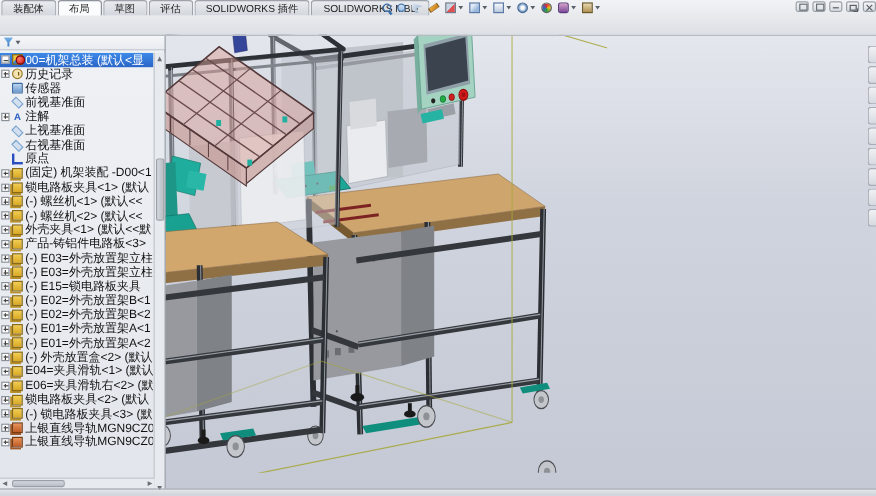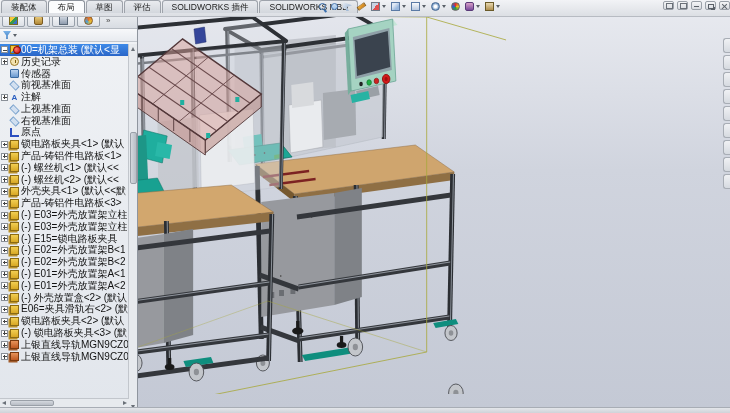--- a/index.html
+++ b/index.html
@@ -1,20 +1,20 @@
 <!DOCTYPE html>
 <html><head>
 <meta charset="utf-8">
 <style>
   * { margin:0; padding:0; box-sizing:border-box; }
   html,body { width:730px; height:413px; overflow:hidden; font-family:"Liberation Sans",sans-serif; background:#d4d7dd; }
   #app { position:relative; width:730px; height:413px; }
 
   
-  #topbar { position:absolute; left:0; top:0; width:730px; height:17px;
+  #topbar { position:absolute; left:0; top:0; width:730px; height:30px;
     background:linear-gradient(#f2f3f6,#dcdfe4); border-bottom:1px solid #b7bbc2; z-index:30; }
   #tabs { position:absolute; left:1px; top:0; display:flex; height:13px; }
   .tab { font-size:8.5px; color:#222; padding:1px 9px 0 9px; border:1px solid #9ea3ab; border-bottom:none;
     border-radius:3px 3px 0 0; background:linear-gradient(#e9ebef,#d3d7dd); margin-right:1px; white-space:nowrap; line-height:11px; }
   .tab.active { background:#fbfcfd; border-color:#8d939c; }
   
   #headsup { position:absolute; left:318px; top:1px; display:flex; align-items:center; gap:3px; }
   .hbtn { display:flex; align-items:center; gap:1px; padding:0 1px; height:11px; border-radius:2px; }
   .hbtn .gl { width:9px; height:9px; display:inline-block; }
   .hbtn.dd::after { content:""; display:inline-block; width:0; height:0; border-left:2.5px solid transparent; border-right:2.5px solid transparent; border-top:3px solid #5a6068; margin-left:1px; }
@@ -228,32 +228,32 @@
           <span class="ticon i-plane"></span>
           <span class="tlabel">右视基准面</span>
         </div>
 
         <div class="trow child">
           <span class="expander"></span>
           <span class="ticon i-origin"></span>
           <span class="tlabel">原点</span>
         </div>
 
+        <div class="trow child">
+          <span class="expander show plus"></span>
+          <span class="ticon i-asm"></span>
+          <span class="tlabel">(固定) 机架装配 -D00&lt;1</span>
+        </div>
 
         <div class="trow child">
           <span class="expander show plus"></span>
           <span class="ticon i-asm"></span>
           <span class="tlabel">锁电路板夹具&lt;1&gt; (默认</span>
         </div>
 
-        <div class="trow child">
-          <span class="expander show plus"></span>
-          <span class="ticon i-asm"></span>
-          <span class="tlabel">产品-铸铝件电路板&lt;1&gt;</span>
-        </div>
 
         <div class="trow child">
           <span class="expander show plus"></span>
           <span class="ticon i-asm"></span>
           <span class="tlabel">(-) 螺丝机&lt;1&gt; (默认&lt;&lt;</span>
         </div>
 
         <div class="trow child">
           <span class="expander show plus"></span>
           <span class="ticon i-asm"></span>
@@ -313,20 +313,25 @@
           <span class="ticon i-asm"></span>
           <span class="tlabel">(-) E01=外壳放置架A&lt;2</span>
         </div>
 
         <div class="trow child">
           <span class="expander show plus"></span>
           <span class="ticon i-asm"></span>
           <span class="tlabel">(-) 外壳放置盒&lt;2&gt; (默认</span>
         </div>
 
+        <div class="trow child">
+          <span class="expander show plus"></span>
+          <span class="ticon i-asm"></span>
+          <span class="tlabel">E04=夹具滑轨&lt;1&gt; (默认</span>
+        </div>
 
         <div class="trow child">
           <span class="expander show plus"></span>
           <span class="ticon i-asm"></span>
           <span class="tlabel">E06=夹具滑轨右&lt;2&gt; (默</span>
         </div>
 
         <div class="trow child">
           <span class="expander show plus"></span>
           <span class="ticon i-asm"></span>

